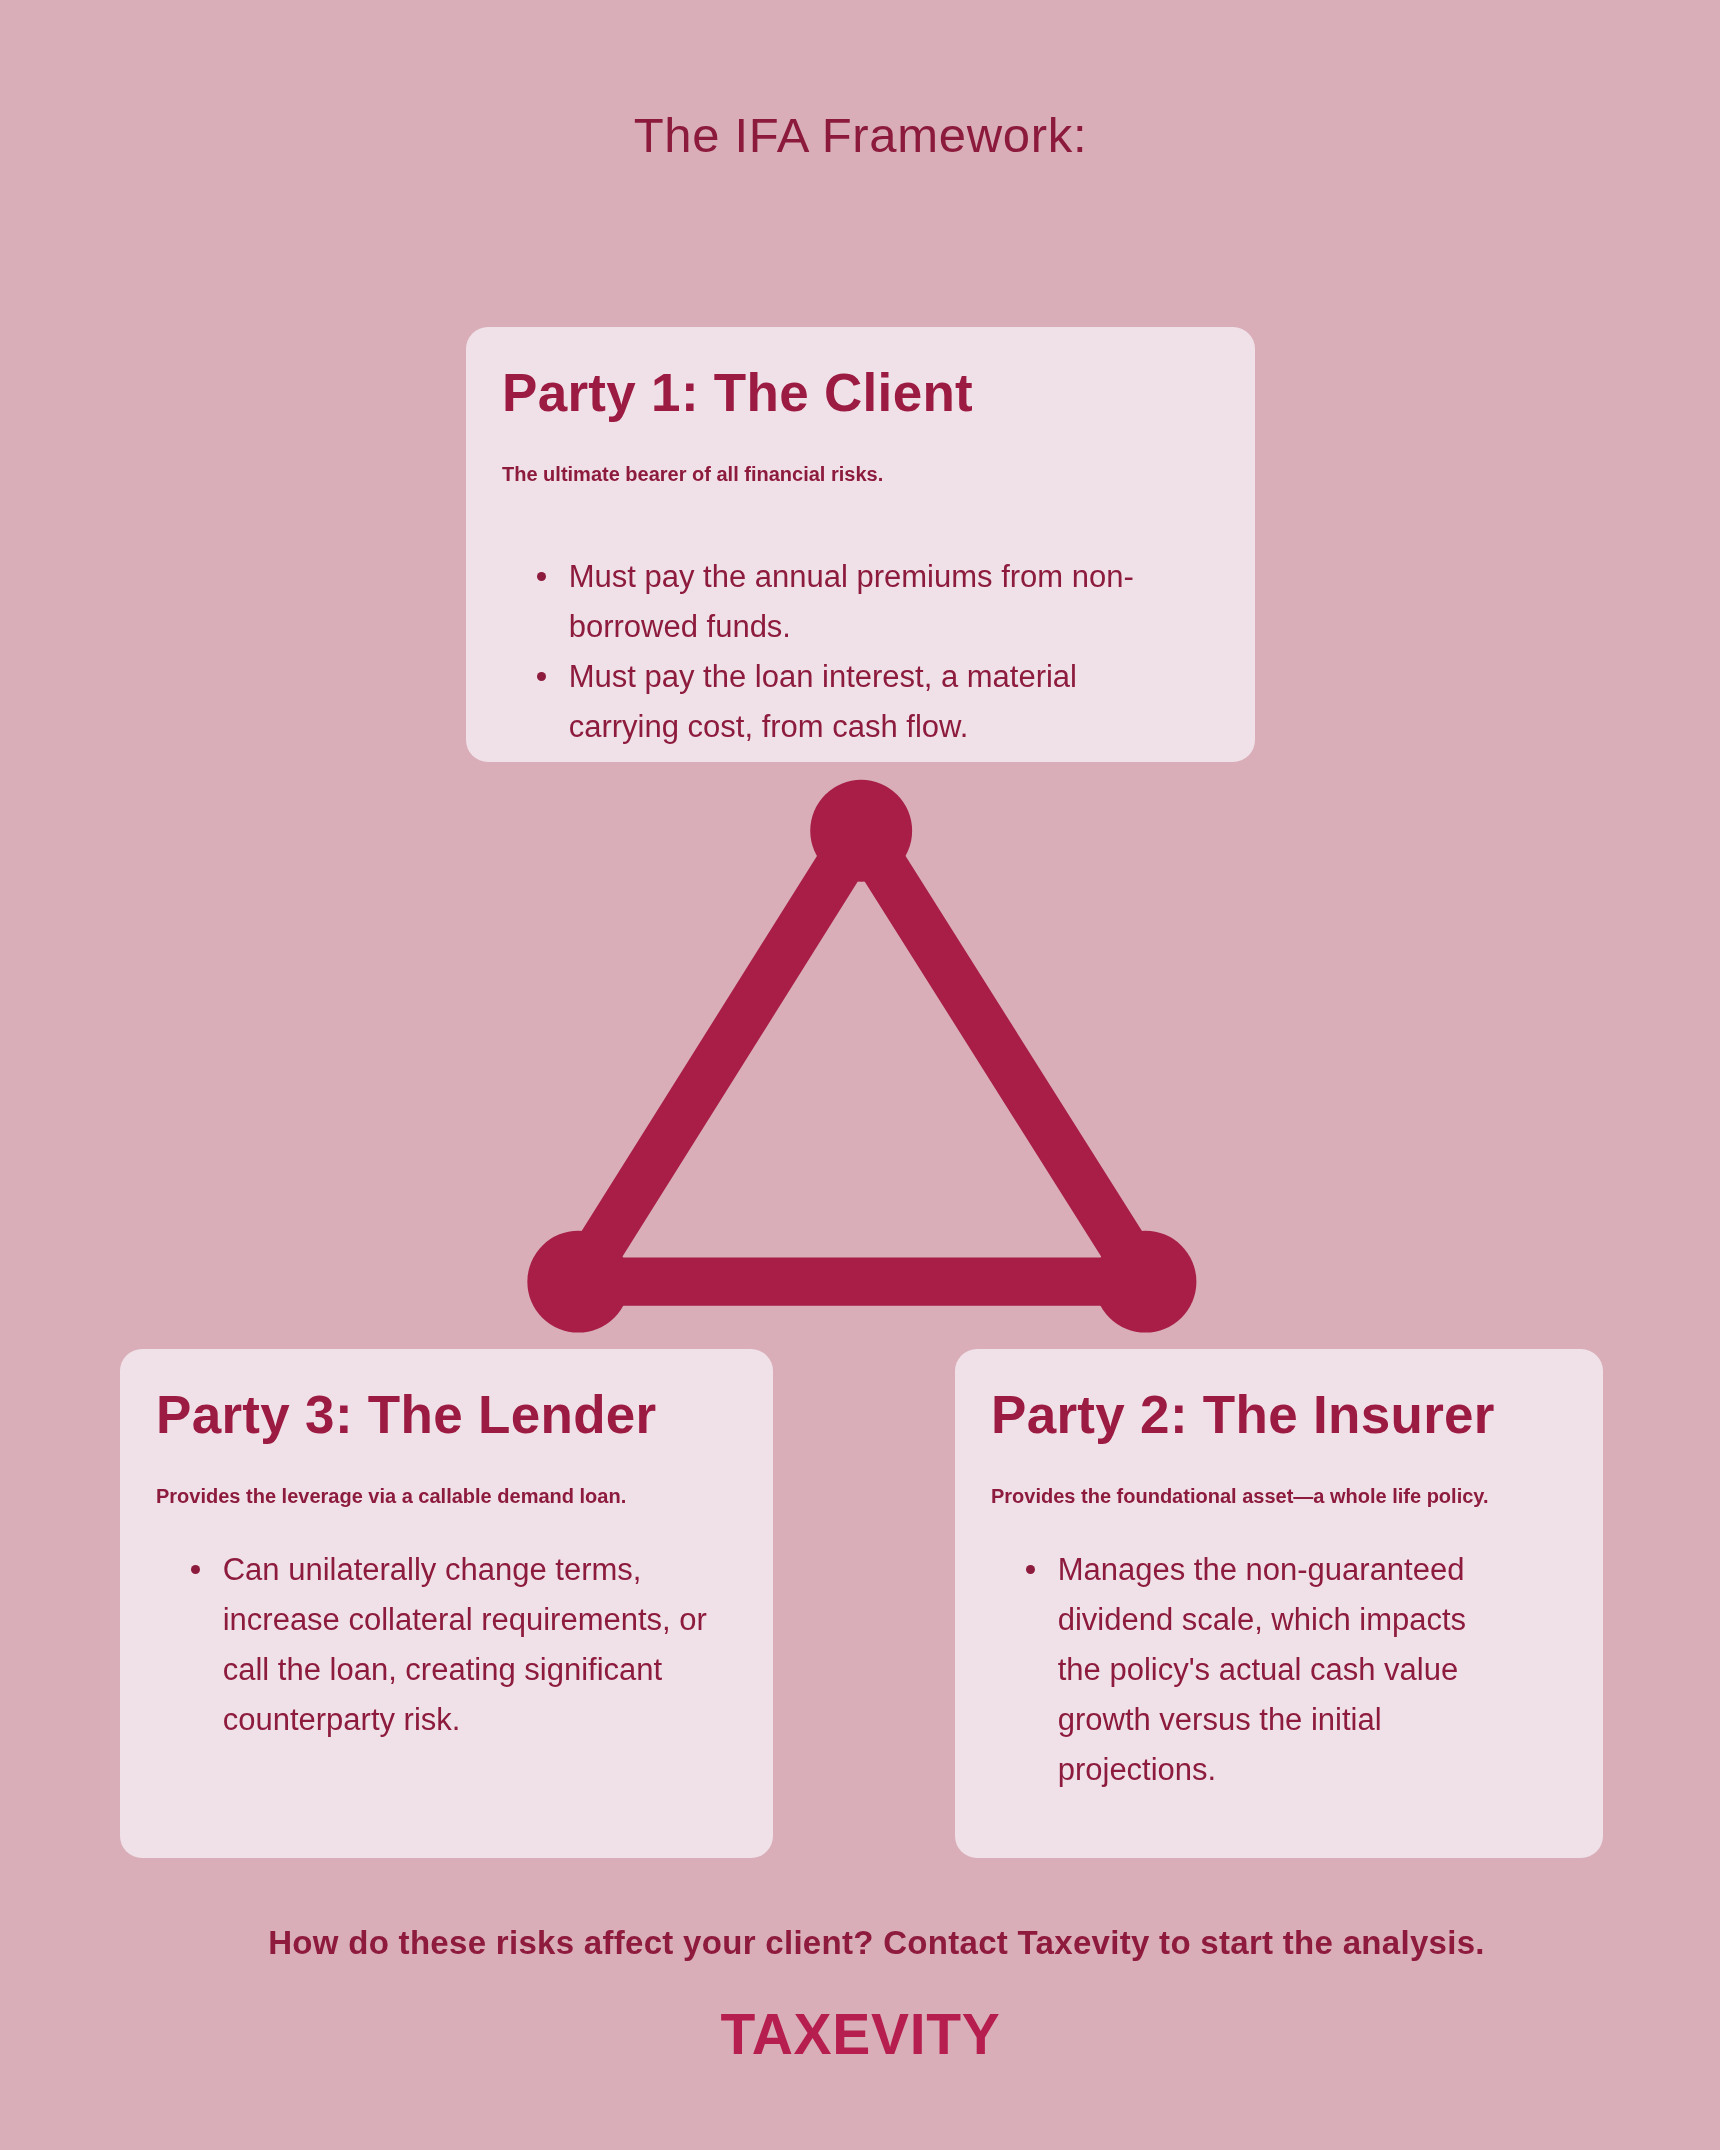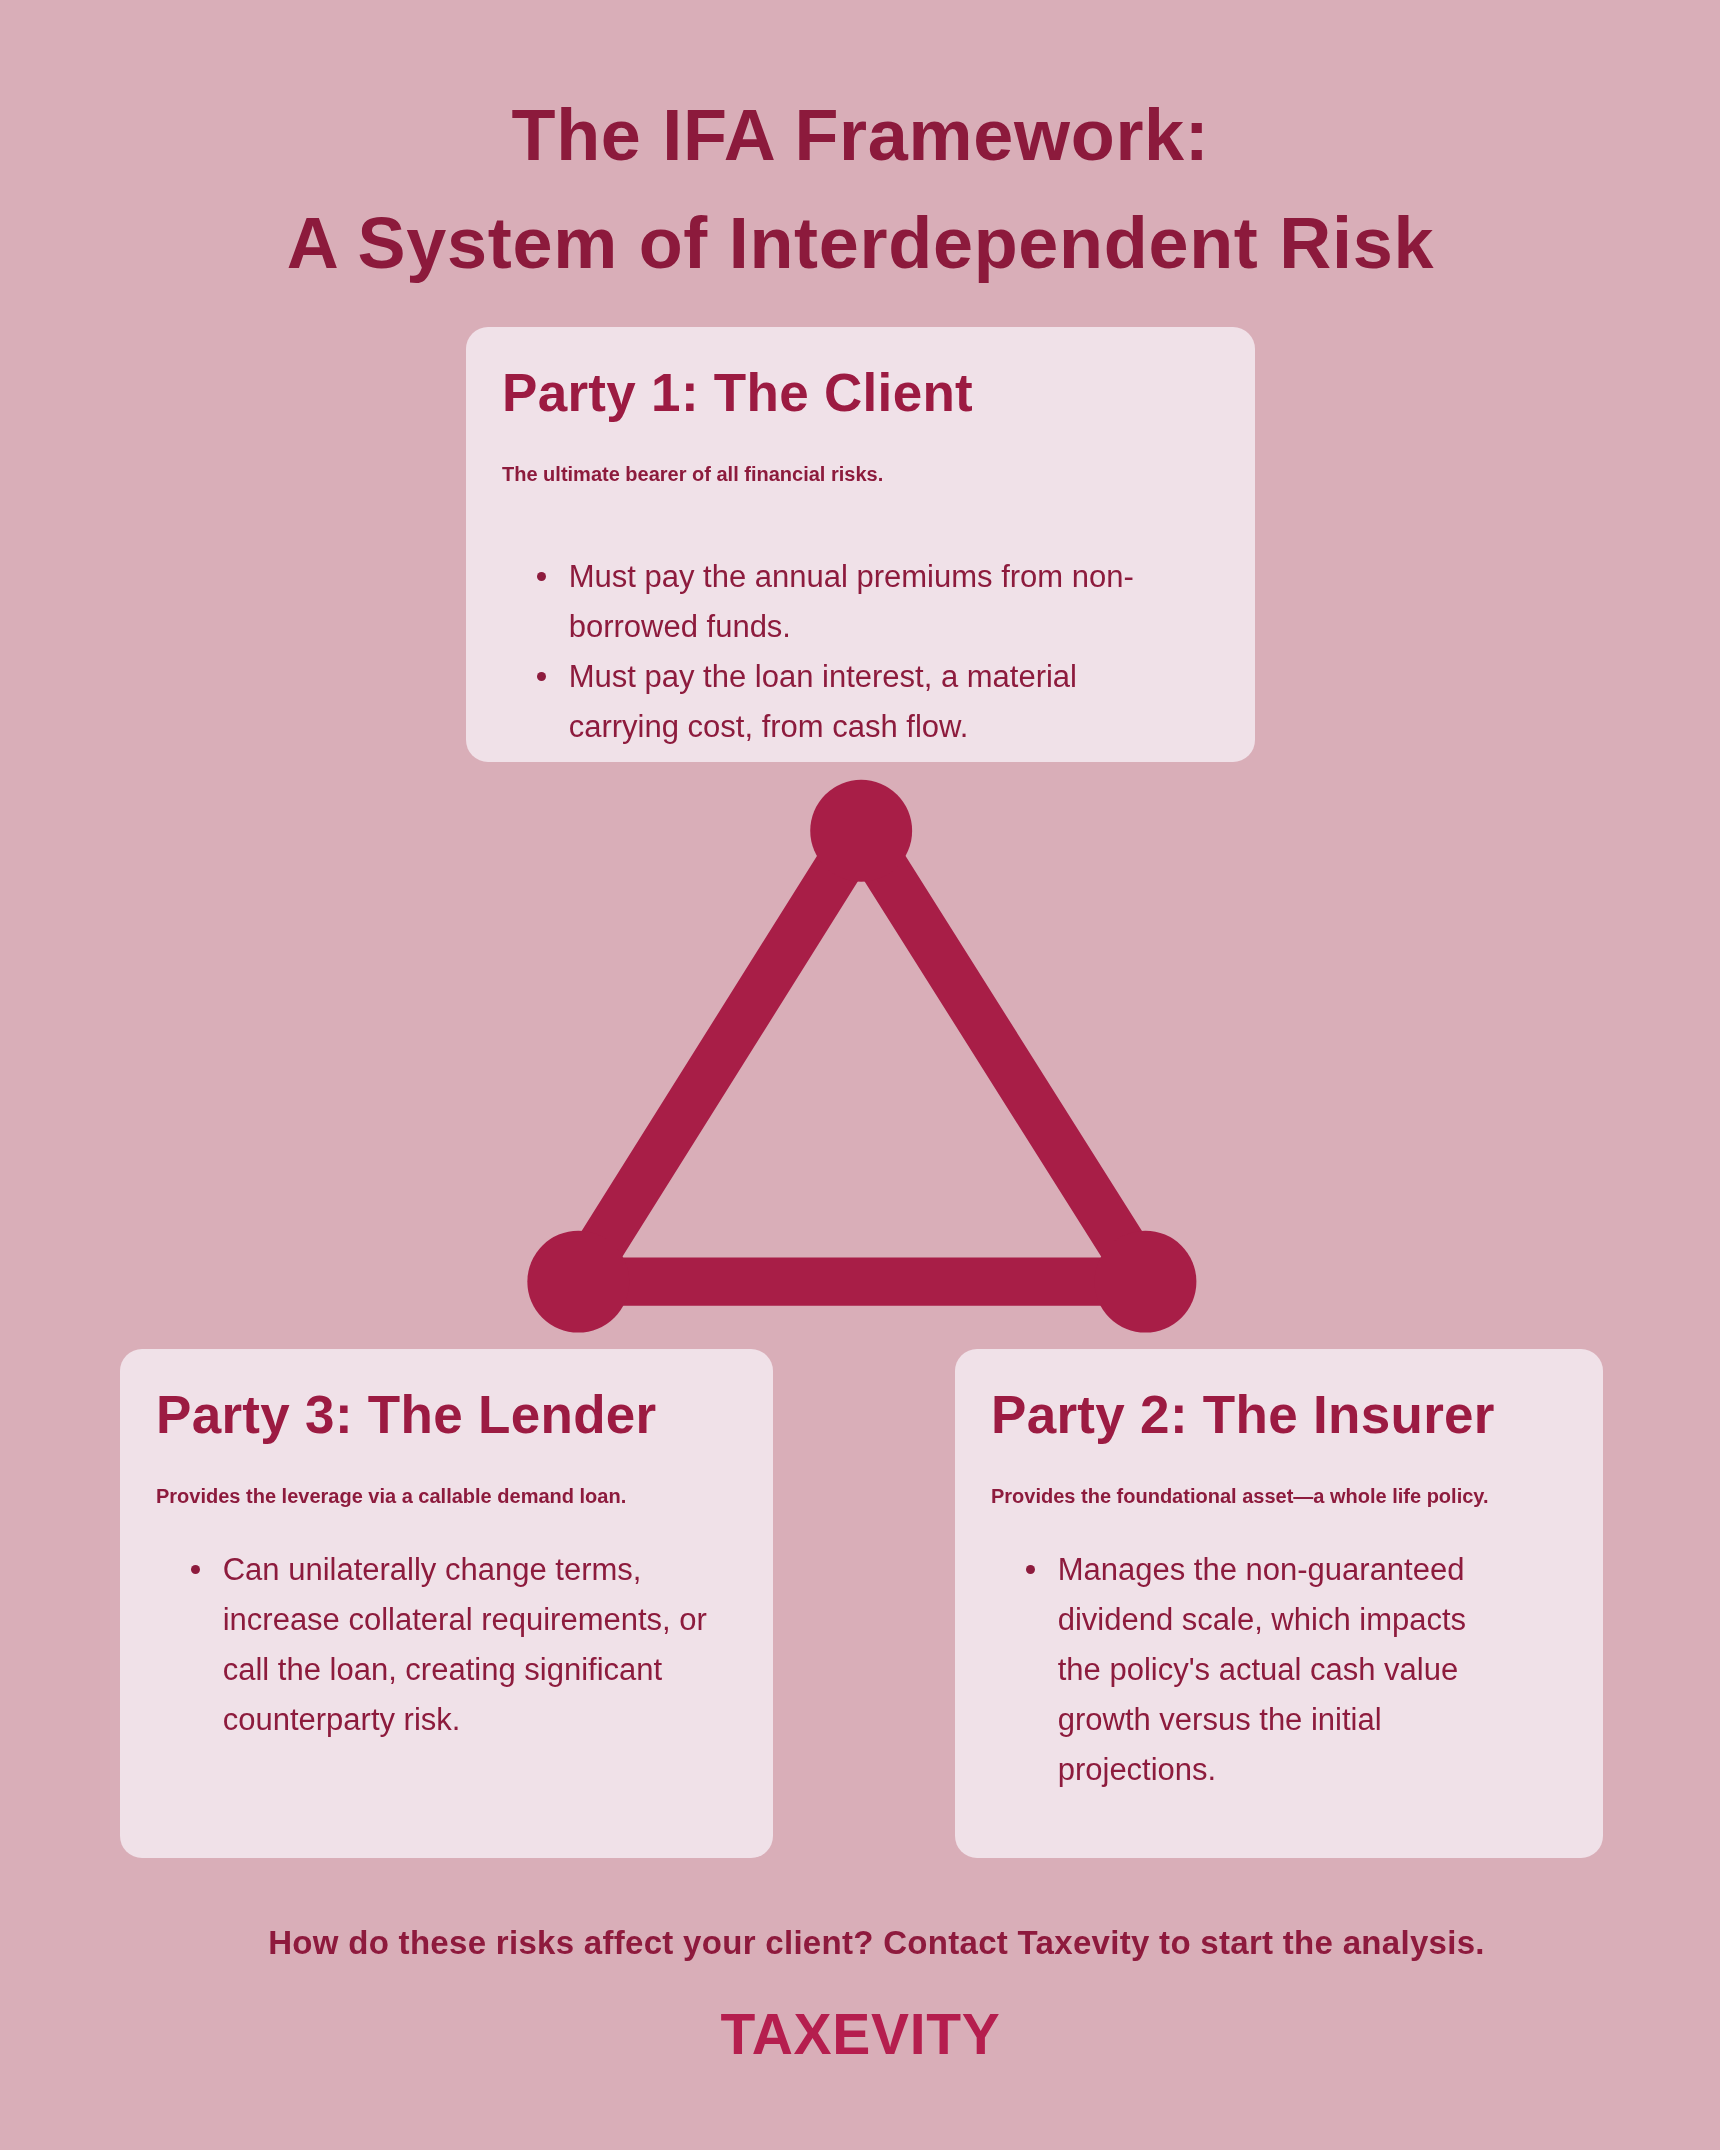--- a/index.html
+++ b/index.html
@@ -17,22 +17,22 @@
   }
 
   
   .title {
     position: absolute;
     top: 81px;
     left: 0;
     width: 1721px;
     text-align: center;
     color: #8C1A3C;
-    font-size: 72px;
-    font-weight: bold;
+    font-size: 49px;
+    font-weight: normal;
     line-height: 108px;
     letter-spacing: 0.7px;
   }
 
   
   .card {
     position: absolute;
     background: #F0E1E8;
     border-radius: 22px;
     box-sizing: border-box;
@@ -125,21 +125,20 @@
     color: #B51E4E;
   }
 </style>
 </head>
 <body>
 
 <div class="page">
 
   <header class="title">
     <div>The IFA Framework:</div>
-    <div>A System of Interdependent Risk</div>
   </header>
 
   <section class="card card-client">
     <h2>Party 1: The Client</h2>
     <p class="subtitle">The ultimate bearer of all financial risks.</p>
     <ul class="bullets bullets-client">
       <li>
         <span class="dot"></span>
         <span class="bullet-text">Must pay the annual premiums from non-borrowed funds.</span>
       </li>

